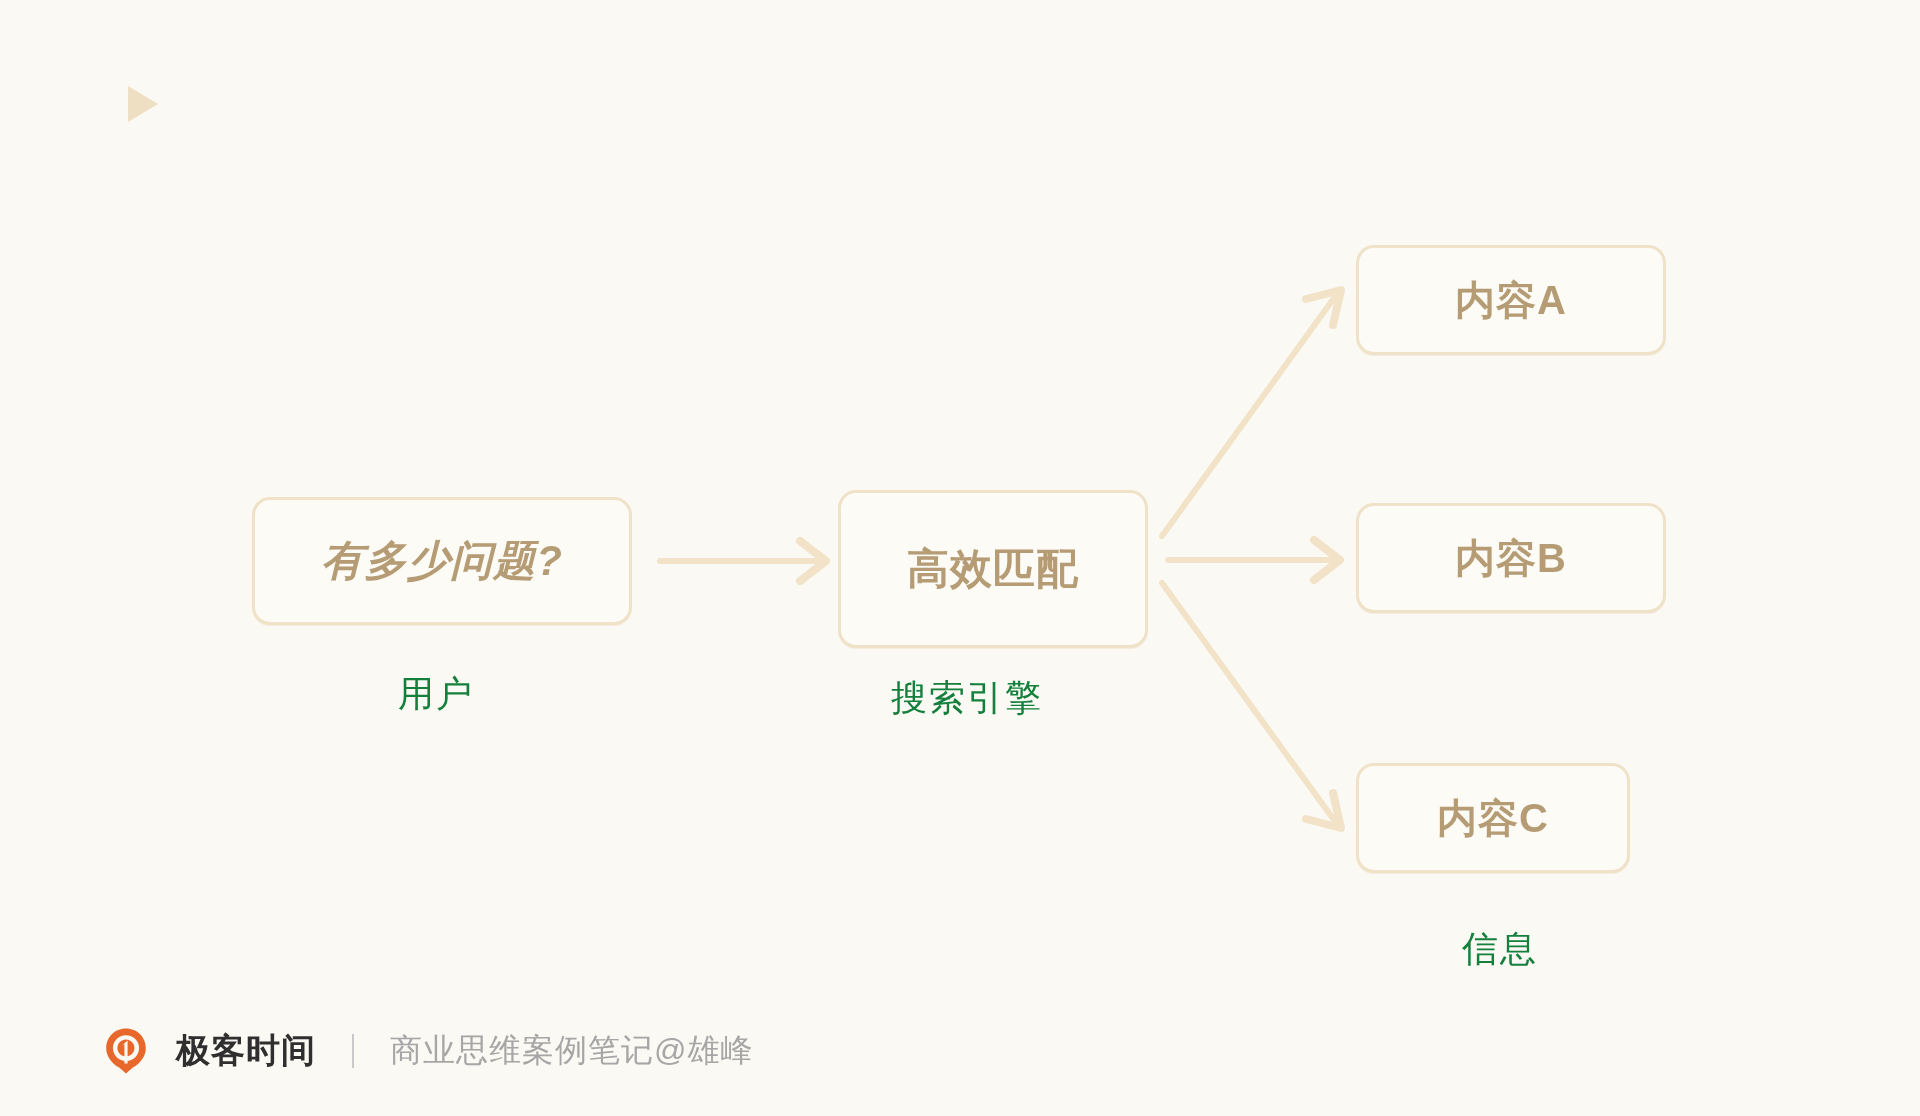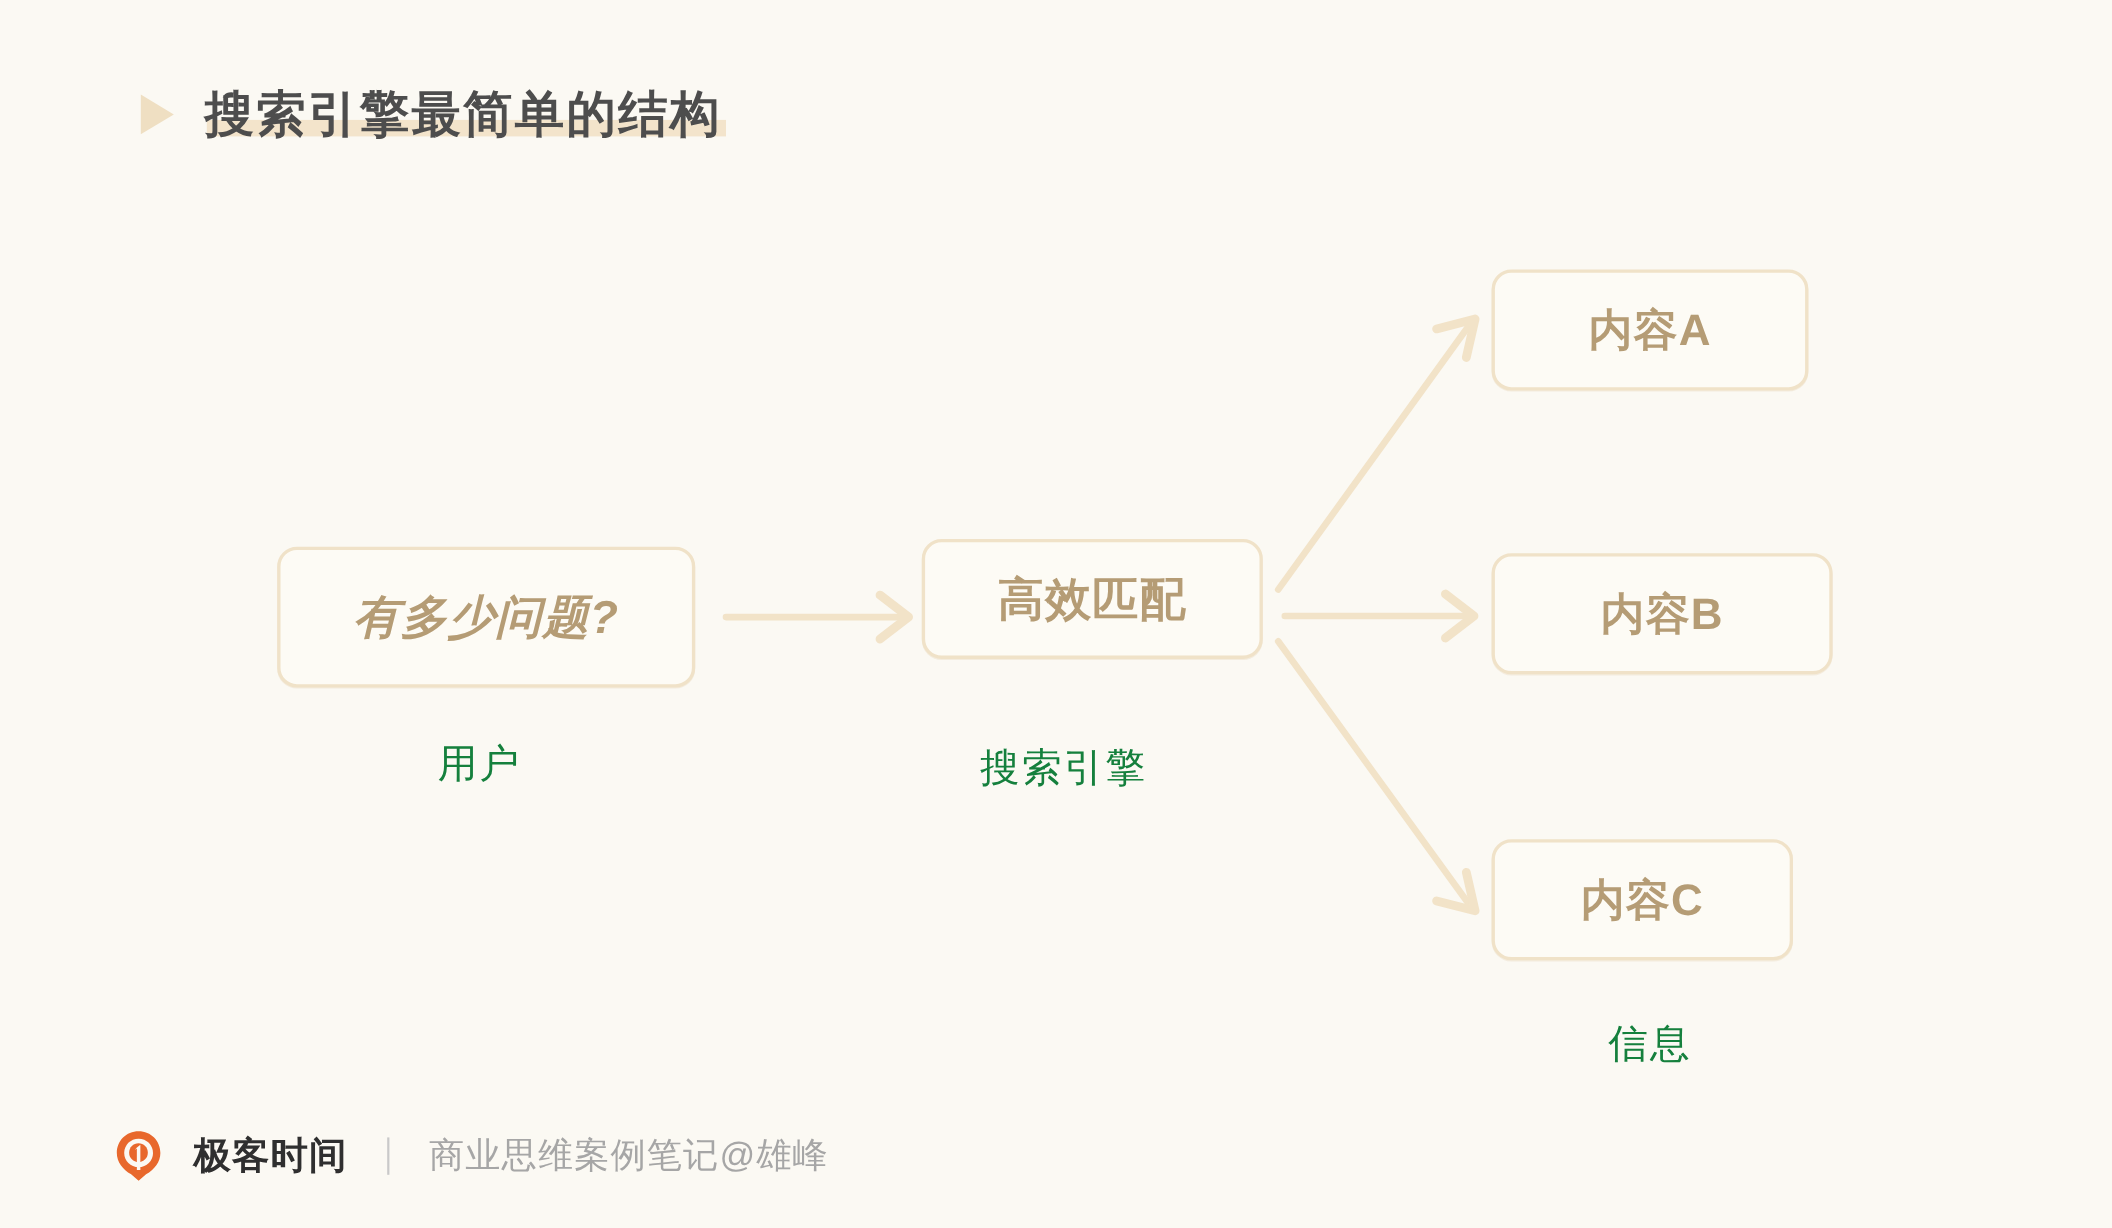--- a/index.html
+++ b/index.html
@@ -90,22 +90,22 @@
     font-weight: bold;
     color: #B59C75;
     letter-spacing: 1px;
     white-space: nowrap;
   }
   .node-label.small {
     font-size: 40px;
   }
 
   .node-user     { left: 252px;  top: 497px; width: 380px; height: 128px; font-style: italic; }
-  .node-engine   { left: 838px;  top: 490px; width: 310px; height: 109px; }
-  .node-a        { left: 1356px; top: 245px; width: 288px; height: 110px; }
+  .node-engine   { left: 838px;  top: 490px; width: 310px; height: 158px; }
+  .node-a        { left: 1356px; top: 245px; width: 310px; height: 110px; }
   .node-b        { left: 1356px; top: 503px; width: 310px; height: 110px; }
   .node-c        { left: 1356px; top: 763px; width: 274px; height: 110px; }
 
   
   .caption {
     position: absolute;
     font-size: 36px;
     color: #15803d;
     letter-spacing: 2px;
     white-space: nowrap;
@@ -151,24 +151,20 @@
     white-space: nowrap;
   }
 </style>
 </head>
 <body>
 
 <div id="stage">
 
   <div class="title-row">
     <div class="title-bullet"></div>
-    <div class="title-text-wrap">
-      <div class="title-underline"></div>
-      <div class="title-text">搜索引擎最简单的结构</div>
-    </div>
   </div>
 
   <svg id="wires" viewBox="0 0 1920 1116" width="1920" height="1116" aria-hidden="true">
 
     <g>
       <line x1="660" y1="561" x2="818" y2="561" stroke="#F2E3C8" stroke-width="6" stroke-linecap="round"></line>
       <polyline points="800,541 826,561 800,581" fill="none" stroke="#F2E3C8" stroke-width="8" stroke-linecap="round" stroke-linejoin="round"></polyline>
     </g>
 
     <g>

